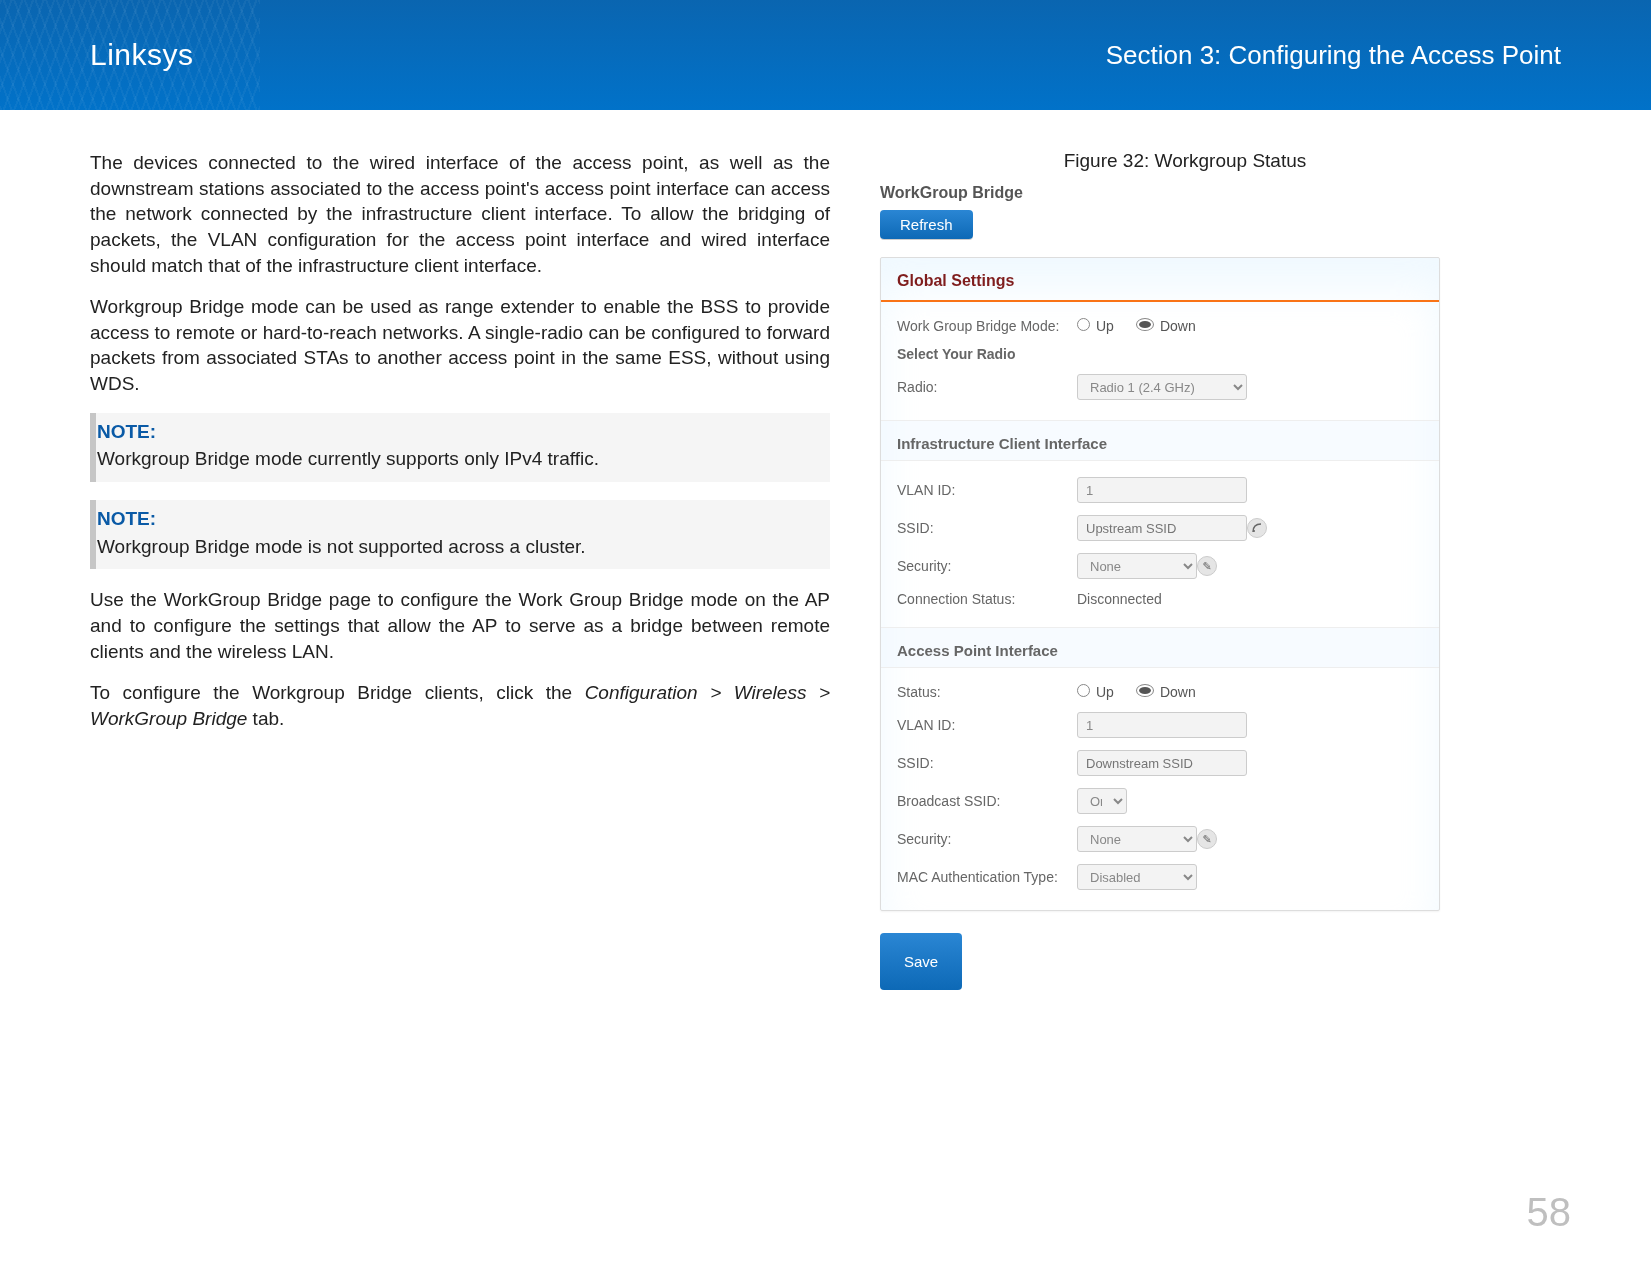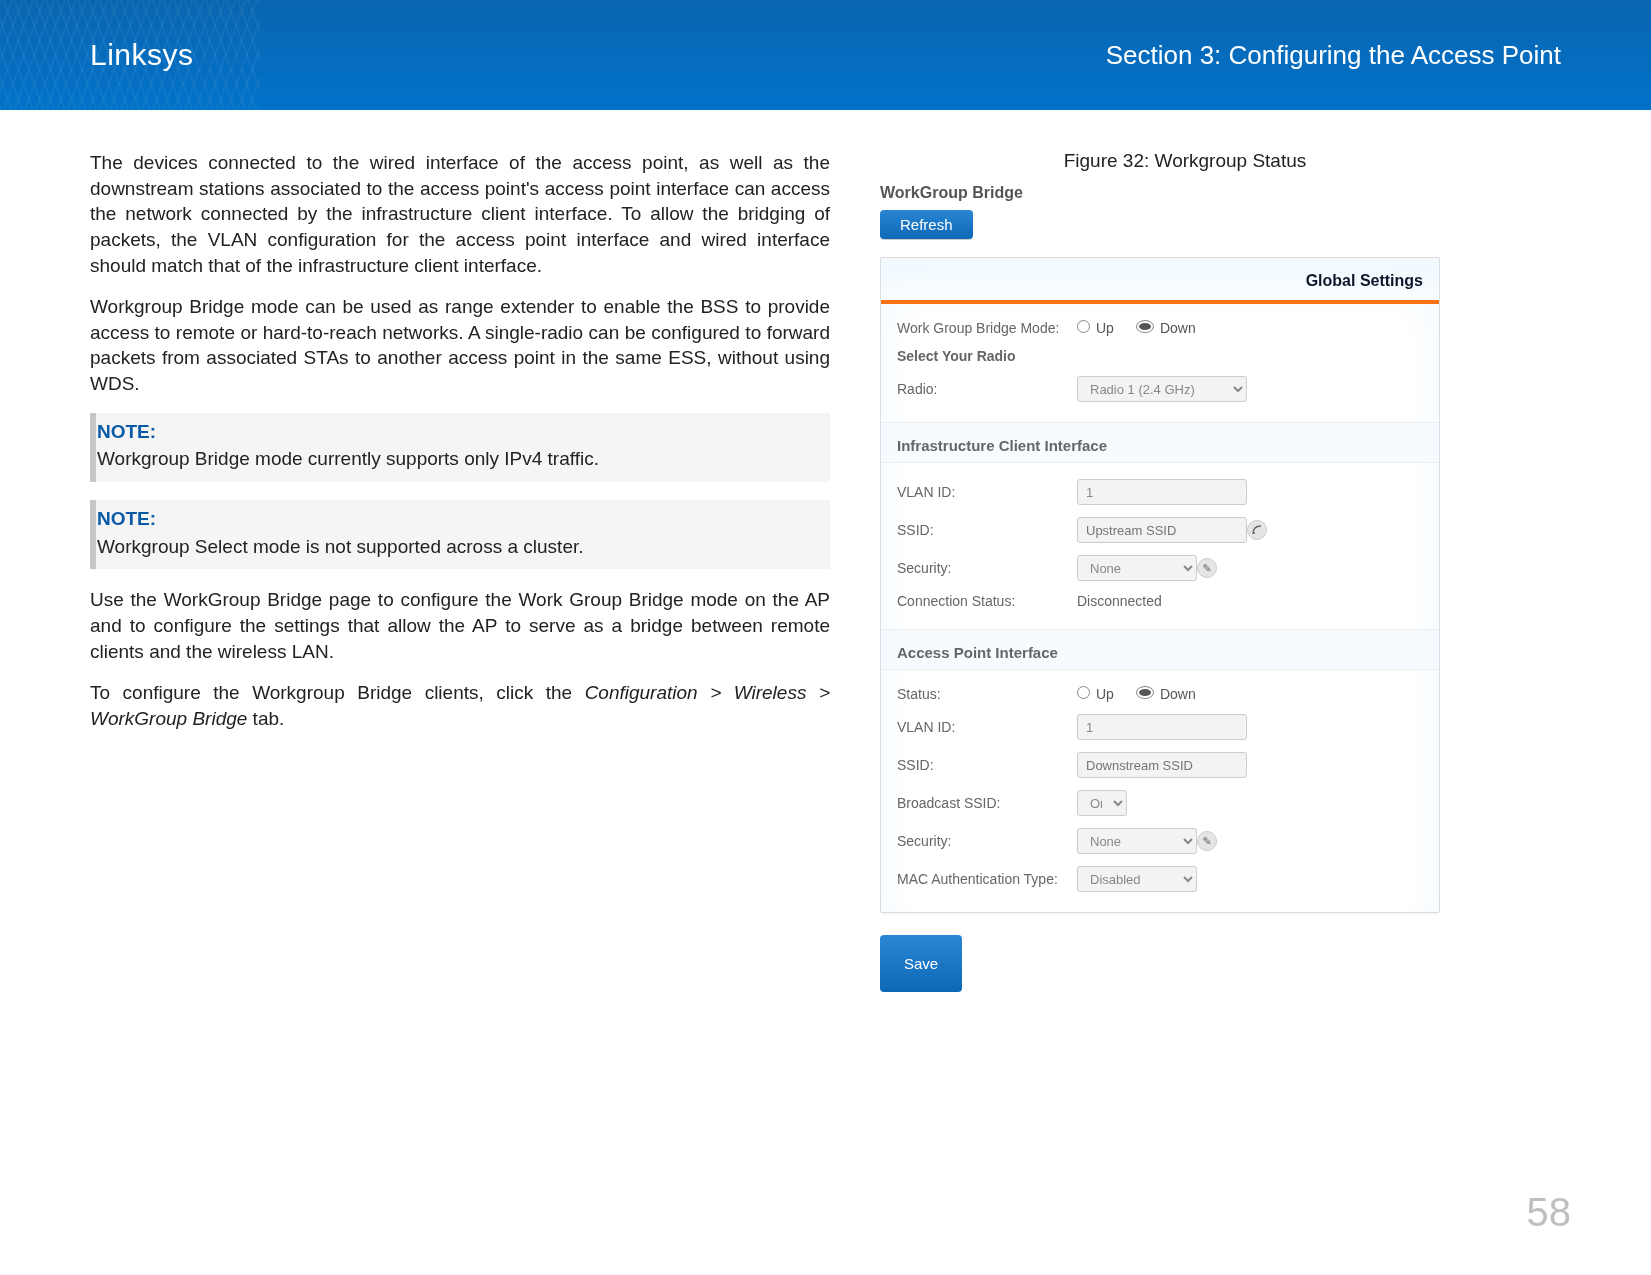--- a/index.html
+++ b/index.html
@@ -120,25 +120,24 @@
   }
   .panel {
     border: 1px solid #ddd;
     box-shadow: inset 0 30px 40px rgba(230,245,255,0.6), 0 1px 2px rgba(0,0,0,0.05);
     border-radius: 2px;
     padding: 0;
     margin-bottom: 14px;
   }
   .panel-h1 {
     font-weight: 700;
-    color: #0f172a;
+    color: #7f1d1d;
     font-size: 16px;
     padding: 14px 16px 10px 16px;
-    border-bottom: 4px solid #f97316;
-    text-align: right;
+    border-bottom: 2px solid #f97316;
   }
   .panel-h2 {
     font-weight: 700;
     color: #666;
     font-size: 15px;
     padding: 14px 16px 8px 16px;
     border-top: 1px solid #eee;
     border-bottom: 1px solid #eee;
     background: rgba(240,248,255,0.5);
   }
@@ -207,21 +206,21 @@
     <p>The devices connected to the wired interface of the access point, as well as the downstream stations associated to the access point's access point interface can access the network connected by the infrastructure client interface. To allow the bridging of packets, the VLAN configuration for the access point interface and wired interface should match that of the infrastructure client interface.</p>
     <p>Workgroup Bridge mode can be used as range extender to enable the BSS to provide access to remote or hard-to-reach networks. A single-radio can be configured to forward packets from associated STAs to another access point in the same ESS, without using WDS.</p>
 
     <div class="note-box">
       <div class="note-title">NOTE:</div>
       <div class="note-body">Workgroup Bridge mode currently supports only IPv4 traffic.</div>
     </div>
 
     <div class="note-box">
       <div class="note-title">NOTE:</div>
-      <div class="note-body">Workgroup Select mode is not supported across a cluster.</div>
+      <div class="note-body">Workgroup Bridge mode is not supported across a cluster.</div>
     </div>
 
     <p>Use the WorkGroup Bridge page to configure the Work Group Bridge mode on the AP and to configure the settings that allow the AP to serve as a bridge between remote clients and the wireless LAN.</p>
 
     <p>
       <span>To configure the Workgroup Bridge clients, click the </span><span class="italic">Configuration &gt; Wireless &gt; WorkGroup Bridge</span><span> tab.</span>
     </p>
   </div>
 
   <div class="col-right">

